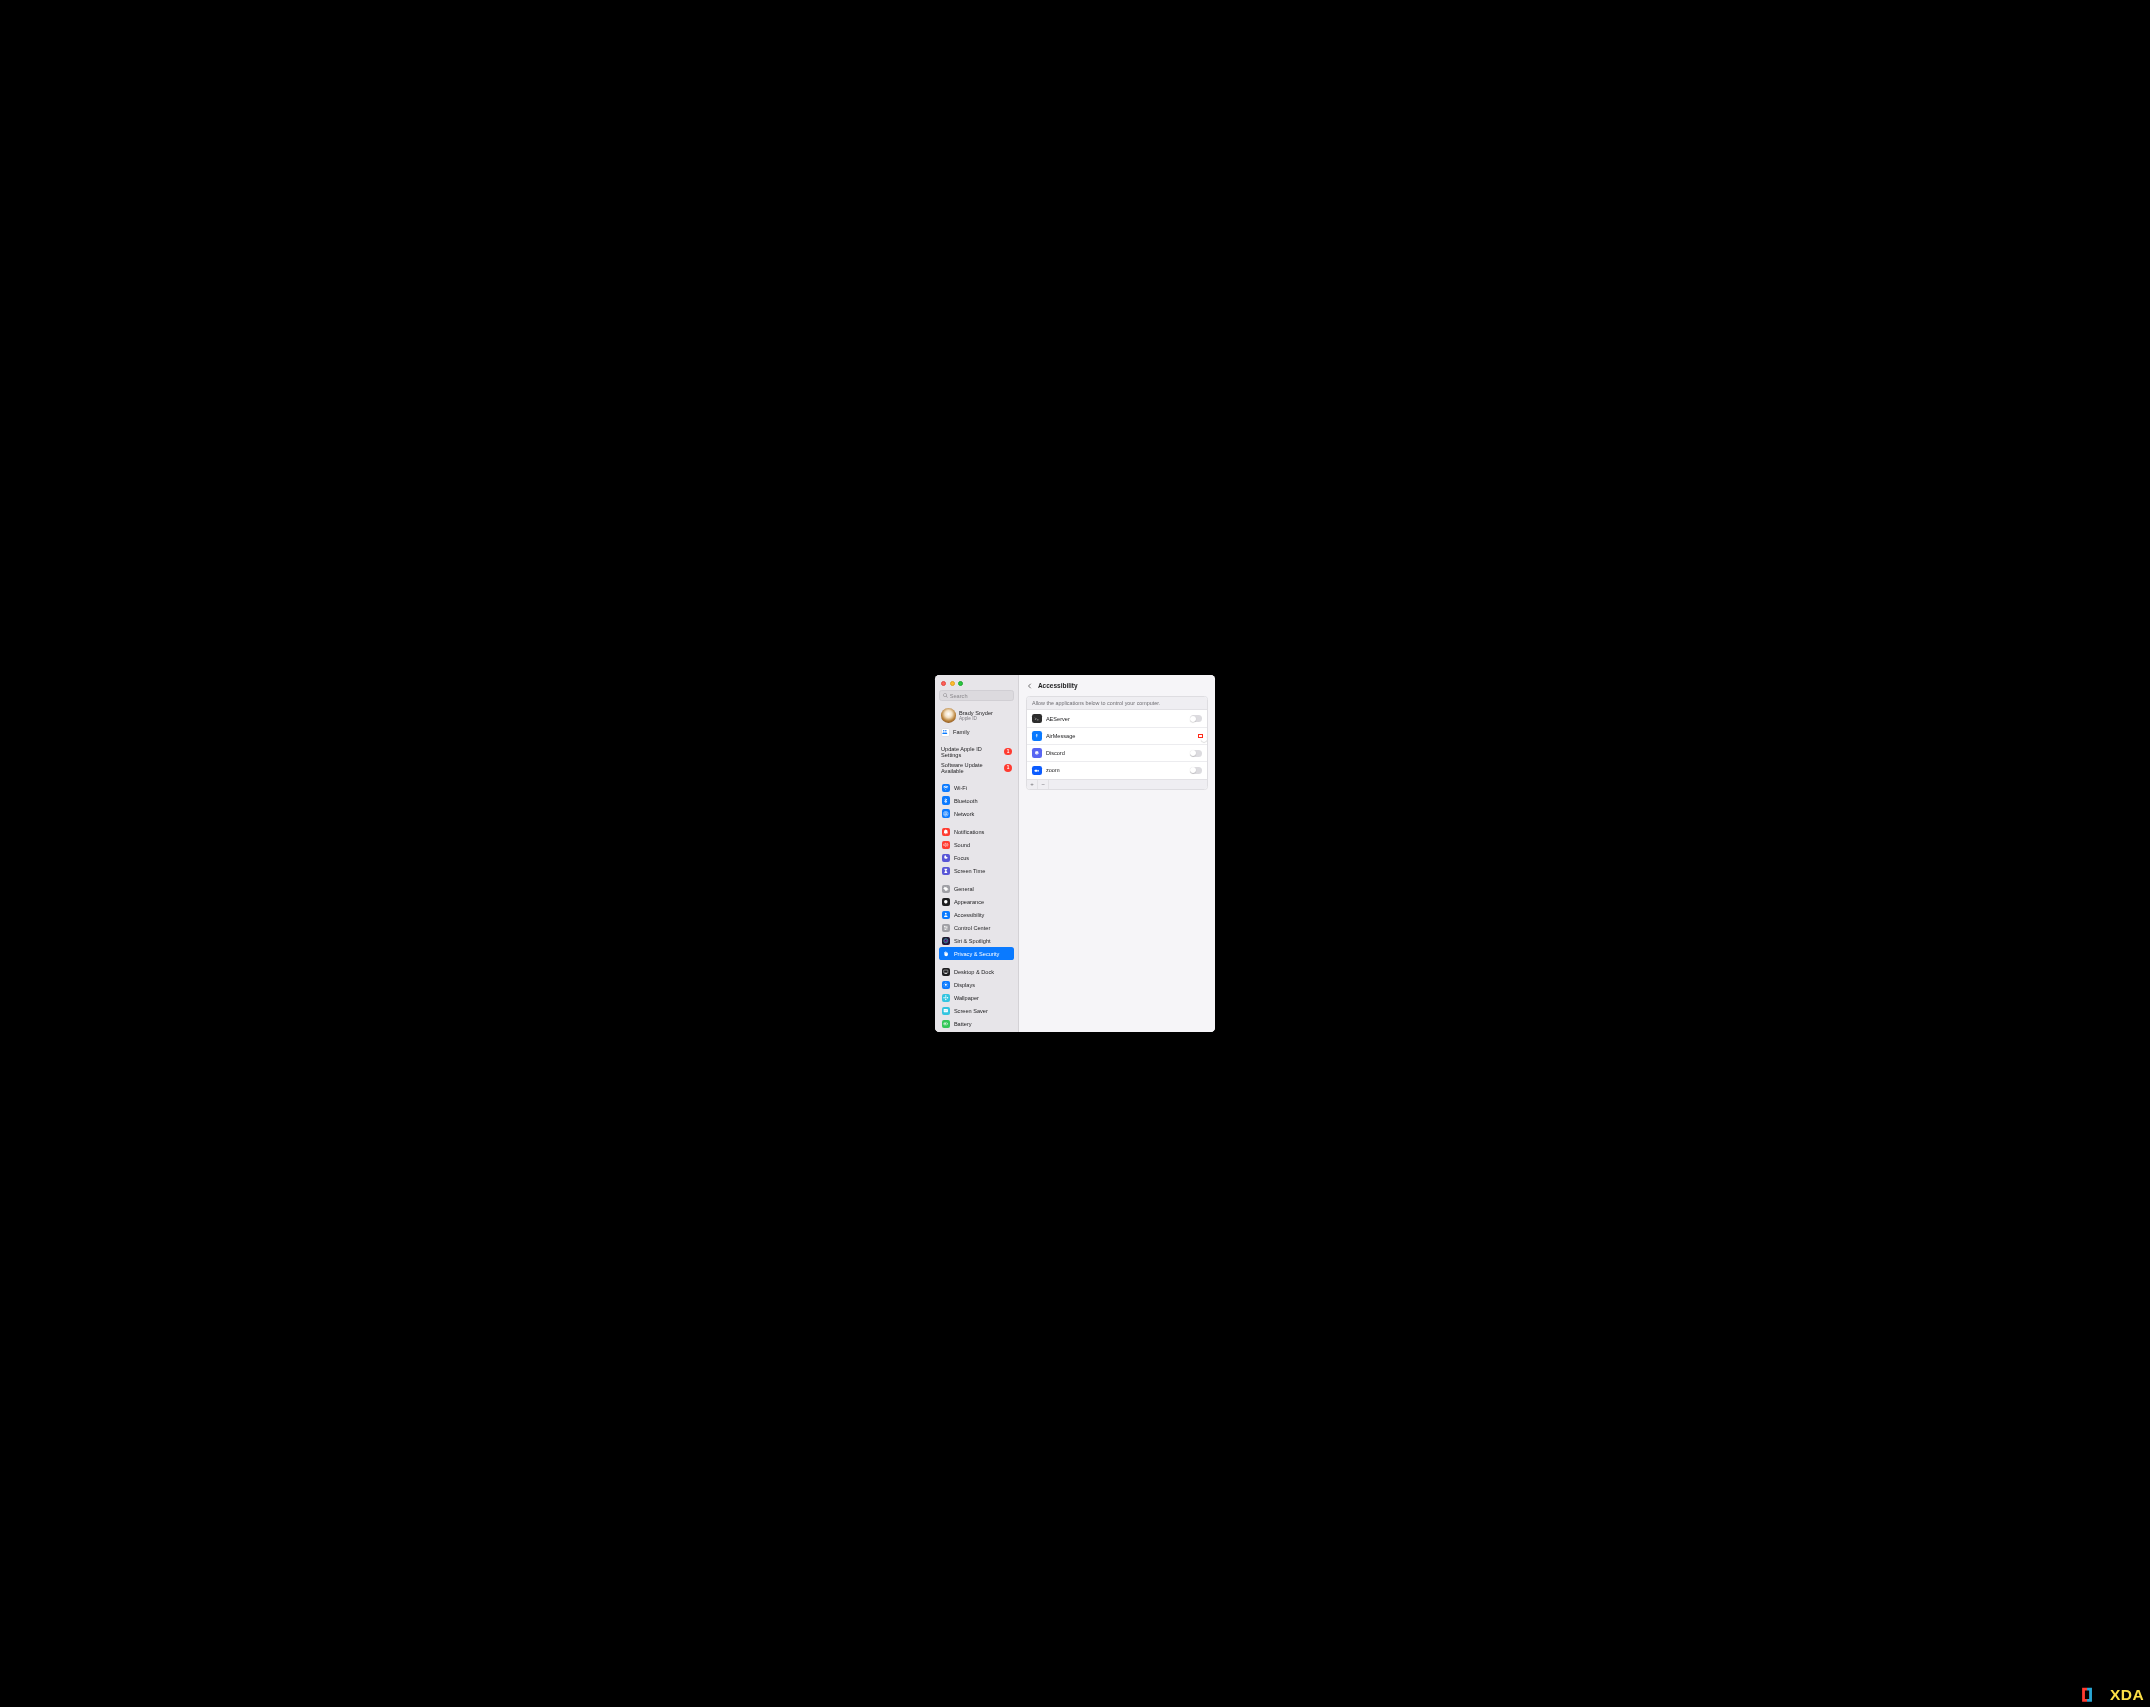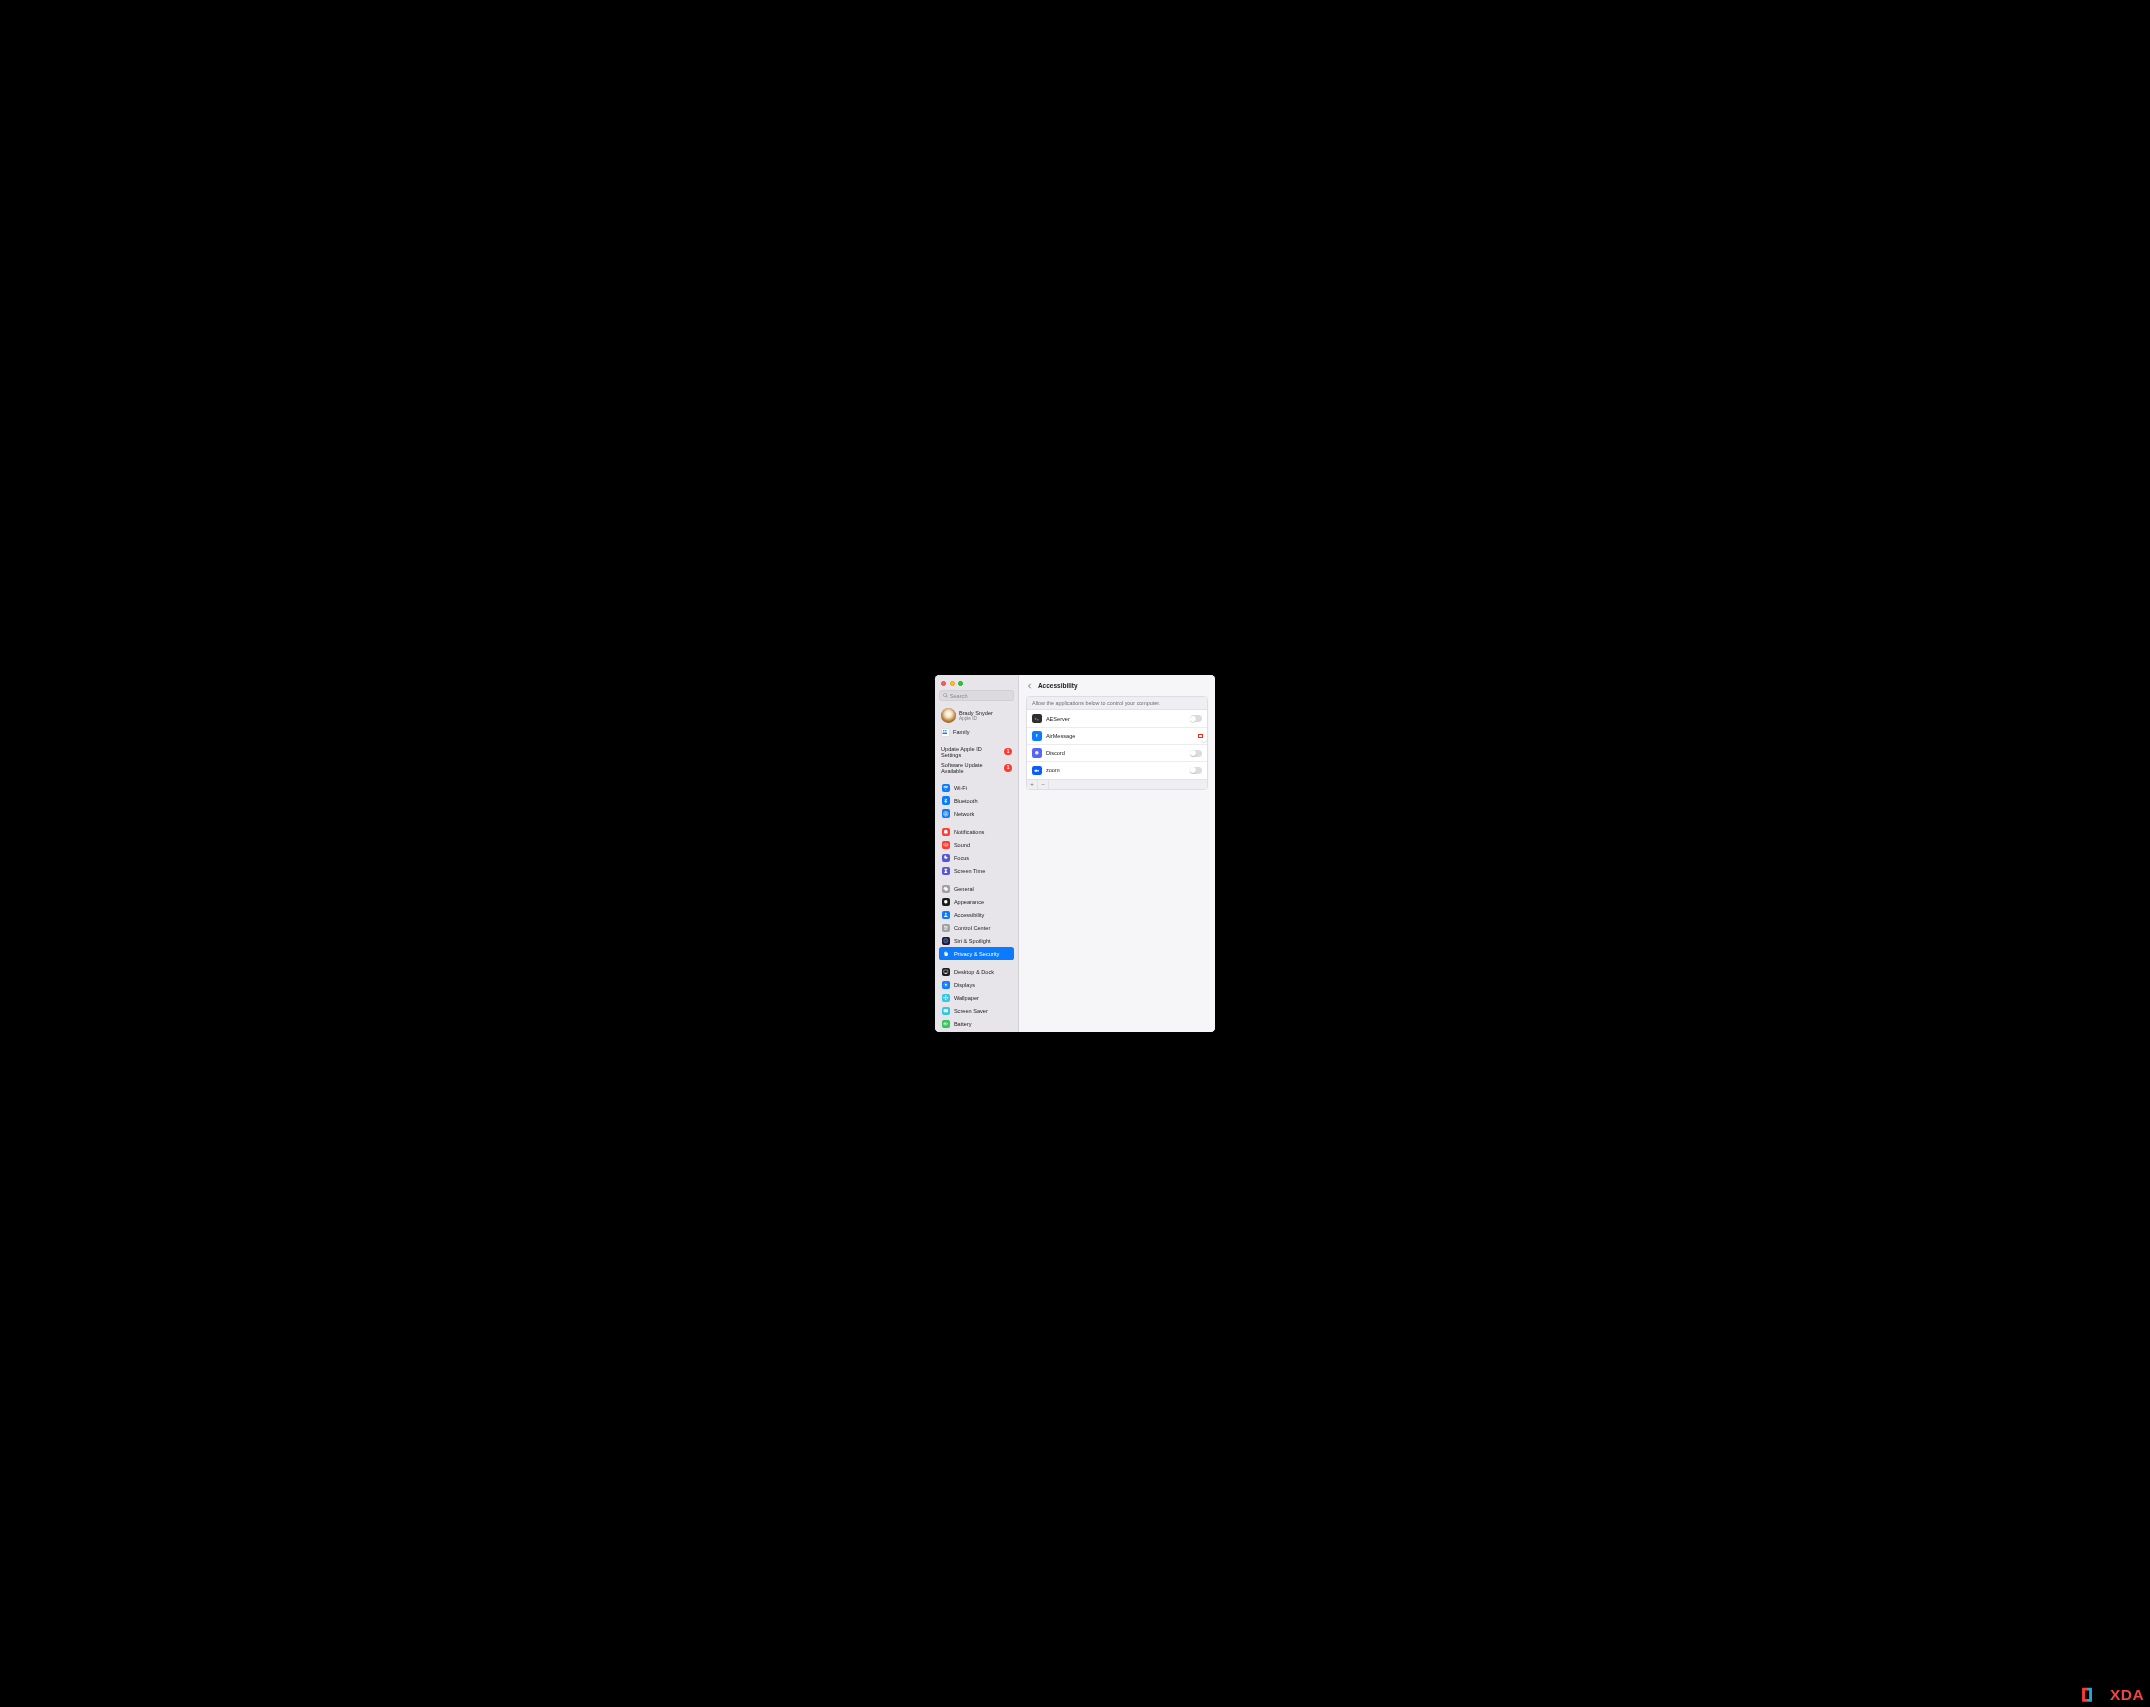--- a/index.html
+++ b/index.html
@@ -154,21 +154,21 @@
 
   .highlight-box {
     position:absolute; border:1.1px solid #ff2a1a;
     background: transparent; pointer-events:none;
   }
 
   .xda-logo {
     position: fixed; right: 6px; bottom: 3.4px;
     display:flex; align-items:center; gap:16px;
     font-family: Arial, sans-serif; font-weight: 800;
-    color:#ef4444; font-size: 15.5px; letter-spacing:0.4px;
+    color:#fde047; font-size: 15.5px; letter-spacing:0.4px;
   }
   .xda-logo svg { height:15.5px; }
 </style>
 </head>
 <body>
 
 <div class="window">
 
   <div class="sidebar">
     <div class="traffic">

